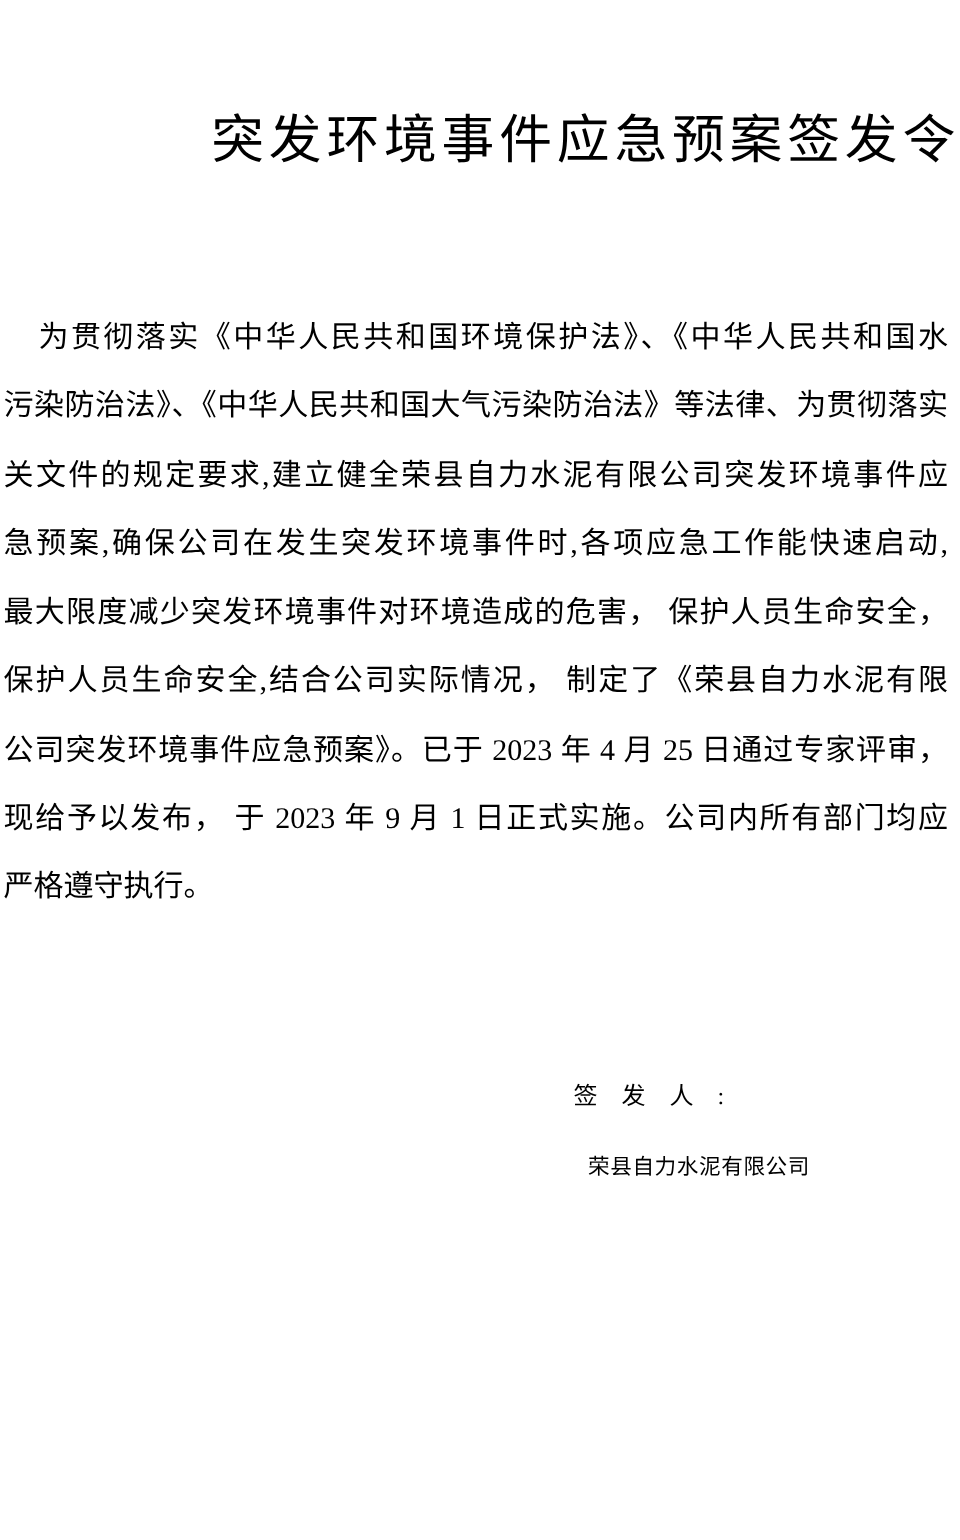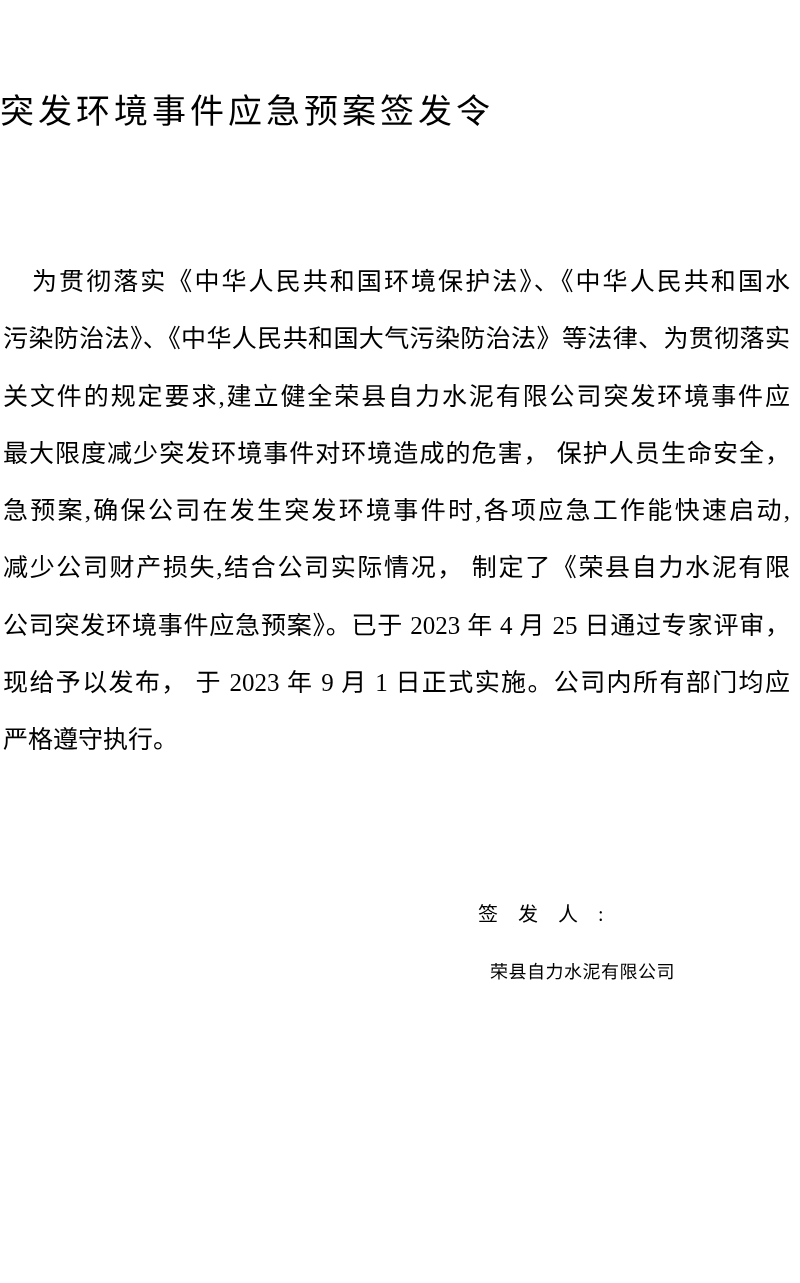--- a/index.html
+++ b/index.html
@@ -15,22 +15,22 @@
     color: #000000;
     font-family: "Liberation Serif", serif;
     overflow: hidden;
   }
   .doc-title {
     position: absolute;
     top: 92px;
     left: 0;
     width: 100%;
     margin: 0;
-    text-align: left;
-    font-size: 34px;
+    text-align: right;
+    font-size: 44px;
     font-weight: 400;
     letter-spacing: 4px;
     line-height: 1.2;
     white-space: nowrap;
   }
   .doc-body {
     position: absolute;
     top: 253px;
     left: 3px;
     width: 787px;
@@ -72,23 +72,23 @@
 <body>
 
 <div class="page">
 
   <h1 class="doc-title">突发环境事件应急预案签发令</h1>
 
   <div class="doc-body">
     <p class="body-line justify-last first-indent">为贯彻落实《中华人民共和国环境保护法》、《中华人民共和国水</p>
     <p class="body-line justify-last">污染防治法》、《中华人民共和国大气污染防治法》等法律、为贯彻落实</p>
     <p class="body-line justify-last">关文件的规定要求,建立健全荣县自力水泥有限公司突发环境事件应</p>
+    <p class="body-line justify-last">急预案,确保公司在发生突发环境事件时,各项应急工作能快速启动,</p>
     <p class="body-line justify-last">最大限度减少突发环境事件对环境造成的危害， 保护人员生命安全，</p>
-    <p class="body-line justify-last">急预案,确保公司在发生突发环境事件时,各项应急工作能快速启动,</p>
-    <p class="body-line justify-last">减少公司财产损失,结合公司实际情况， 制定了《荣县自力水泥有限</p>
+    <p class="body-line justify-last">保护人员生命安全,结合公司实际情况， 制定了《荣县自力水泥有限</p>
     <p class="body-line justify-last">公司突发环境事件应急预案》。已于 2023 年 4 月 25 日通过专家评审，</p>
     <p class="body-line justify-last">现给予以发布， 于 2023 年 9 月 1 日正式实施。公司内所有部门均应</p>
     <p class="body-line">严格遵守执行。</p>
   </div>
 
   <div class="sig-label">签发人:</div>
 
   <div class="sig-company">荣县自力水泥有限公司</div>
 
 </div>

